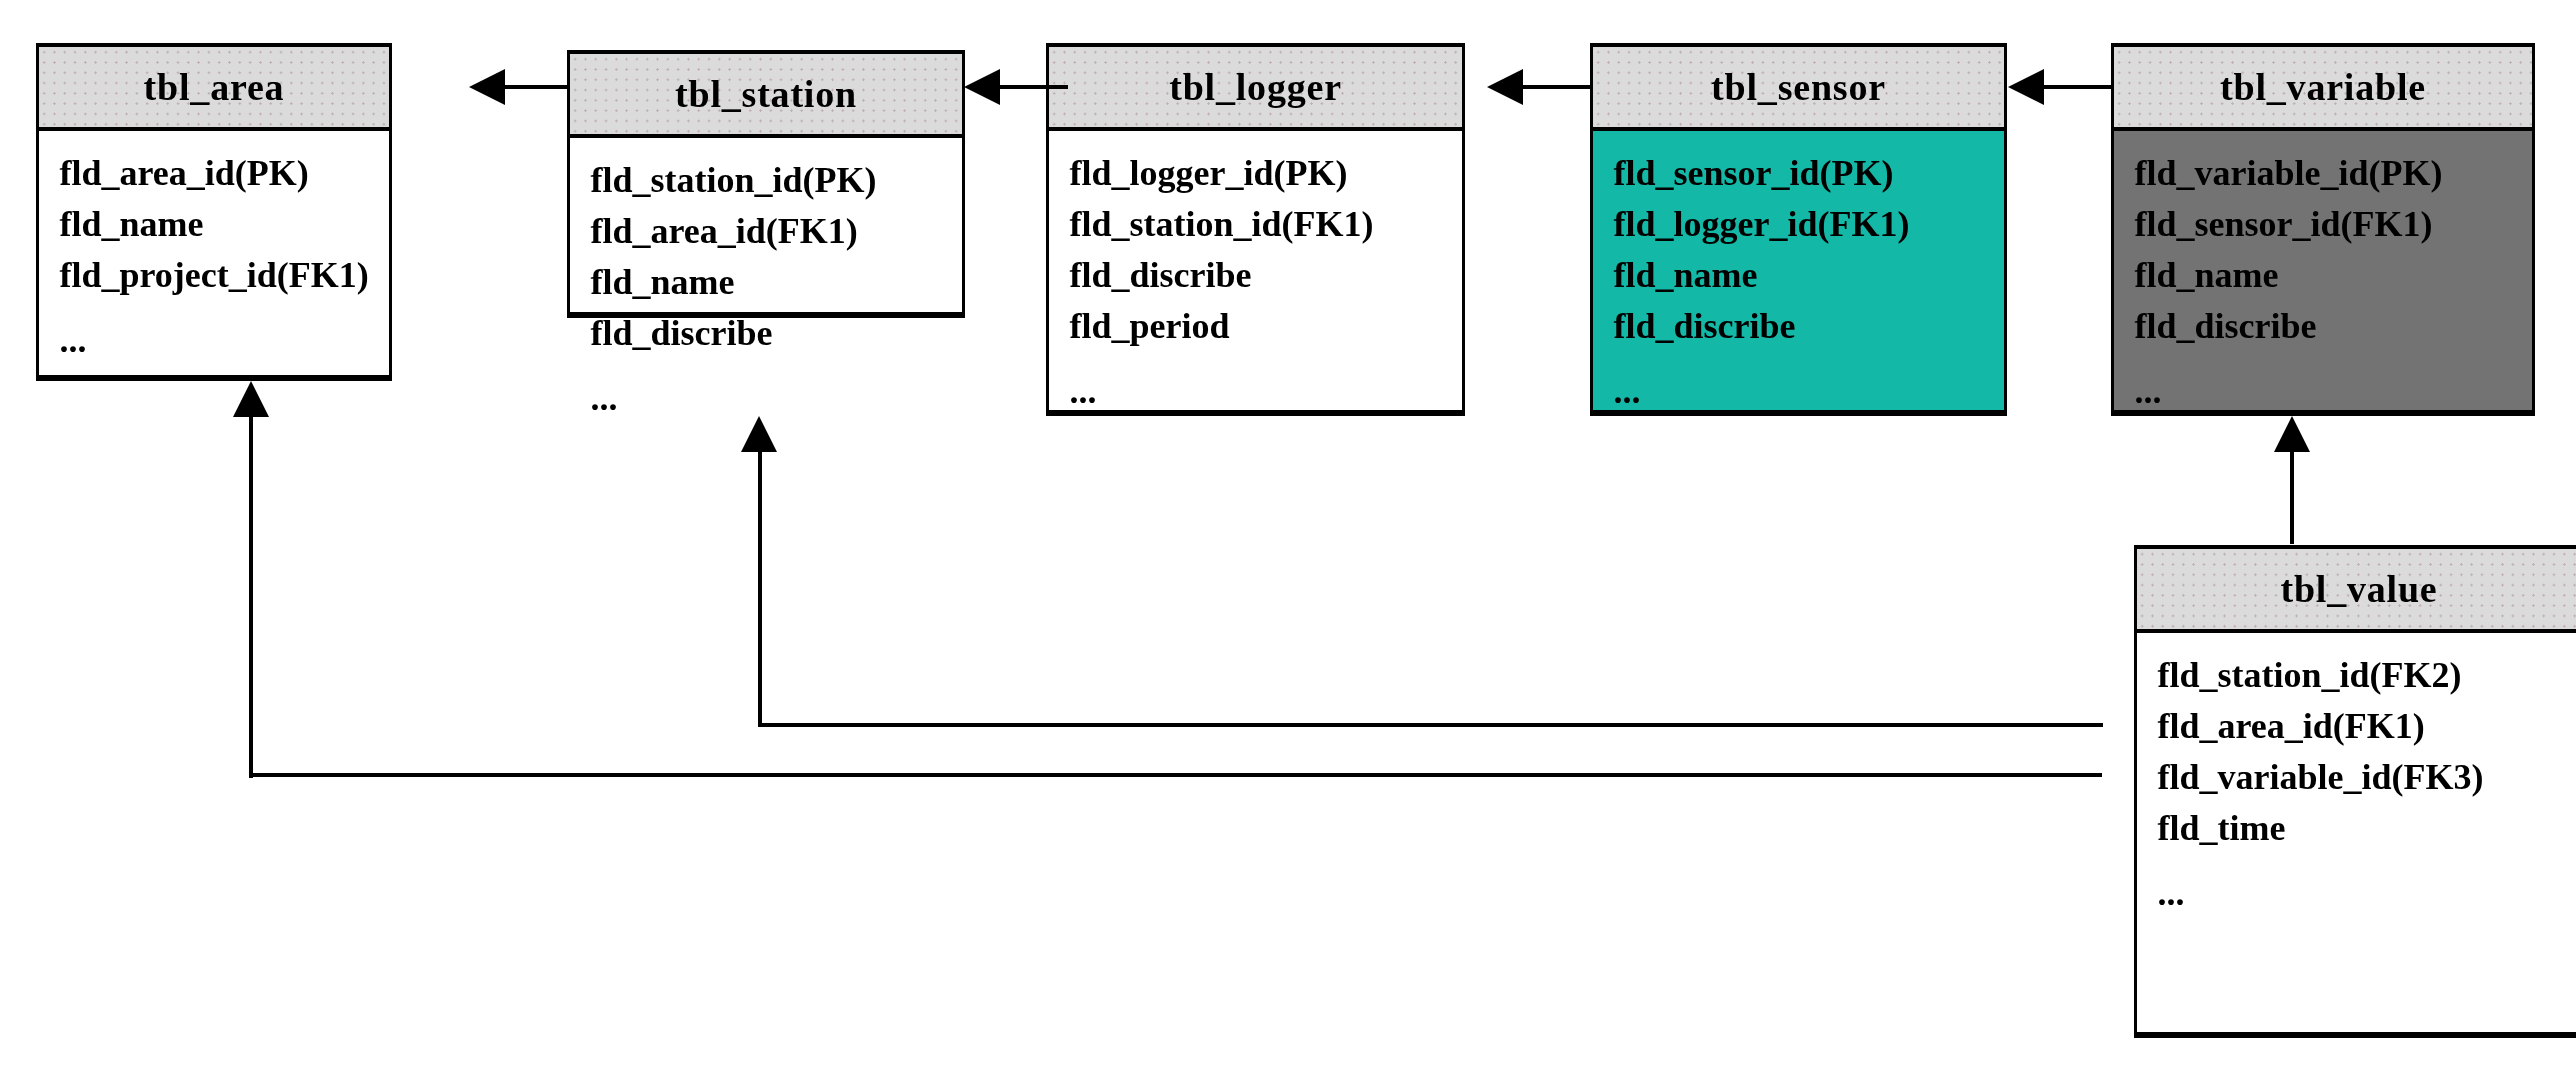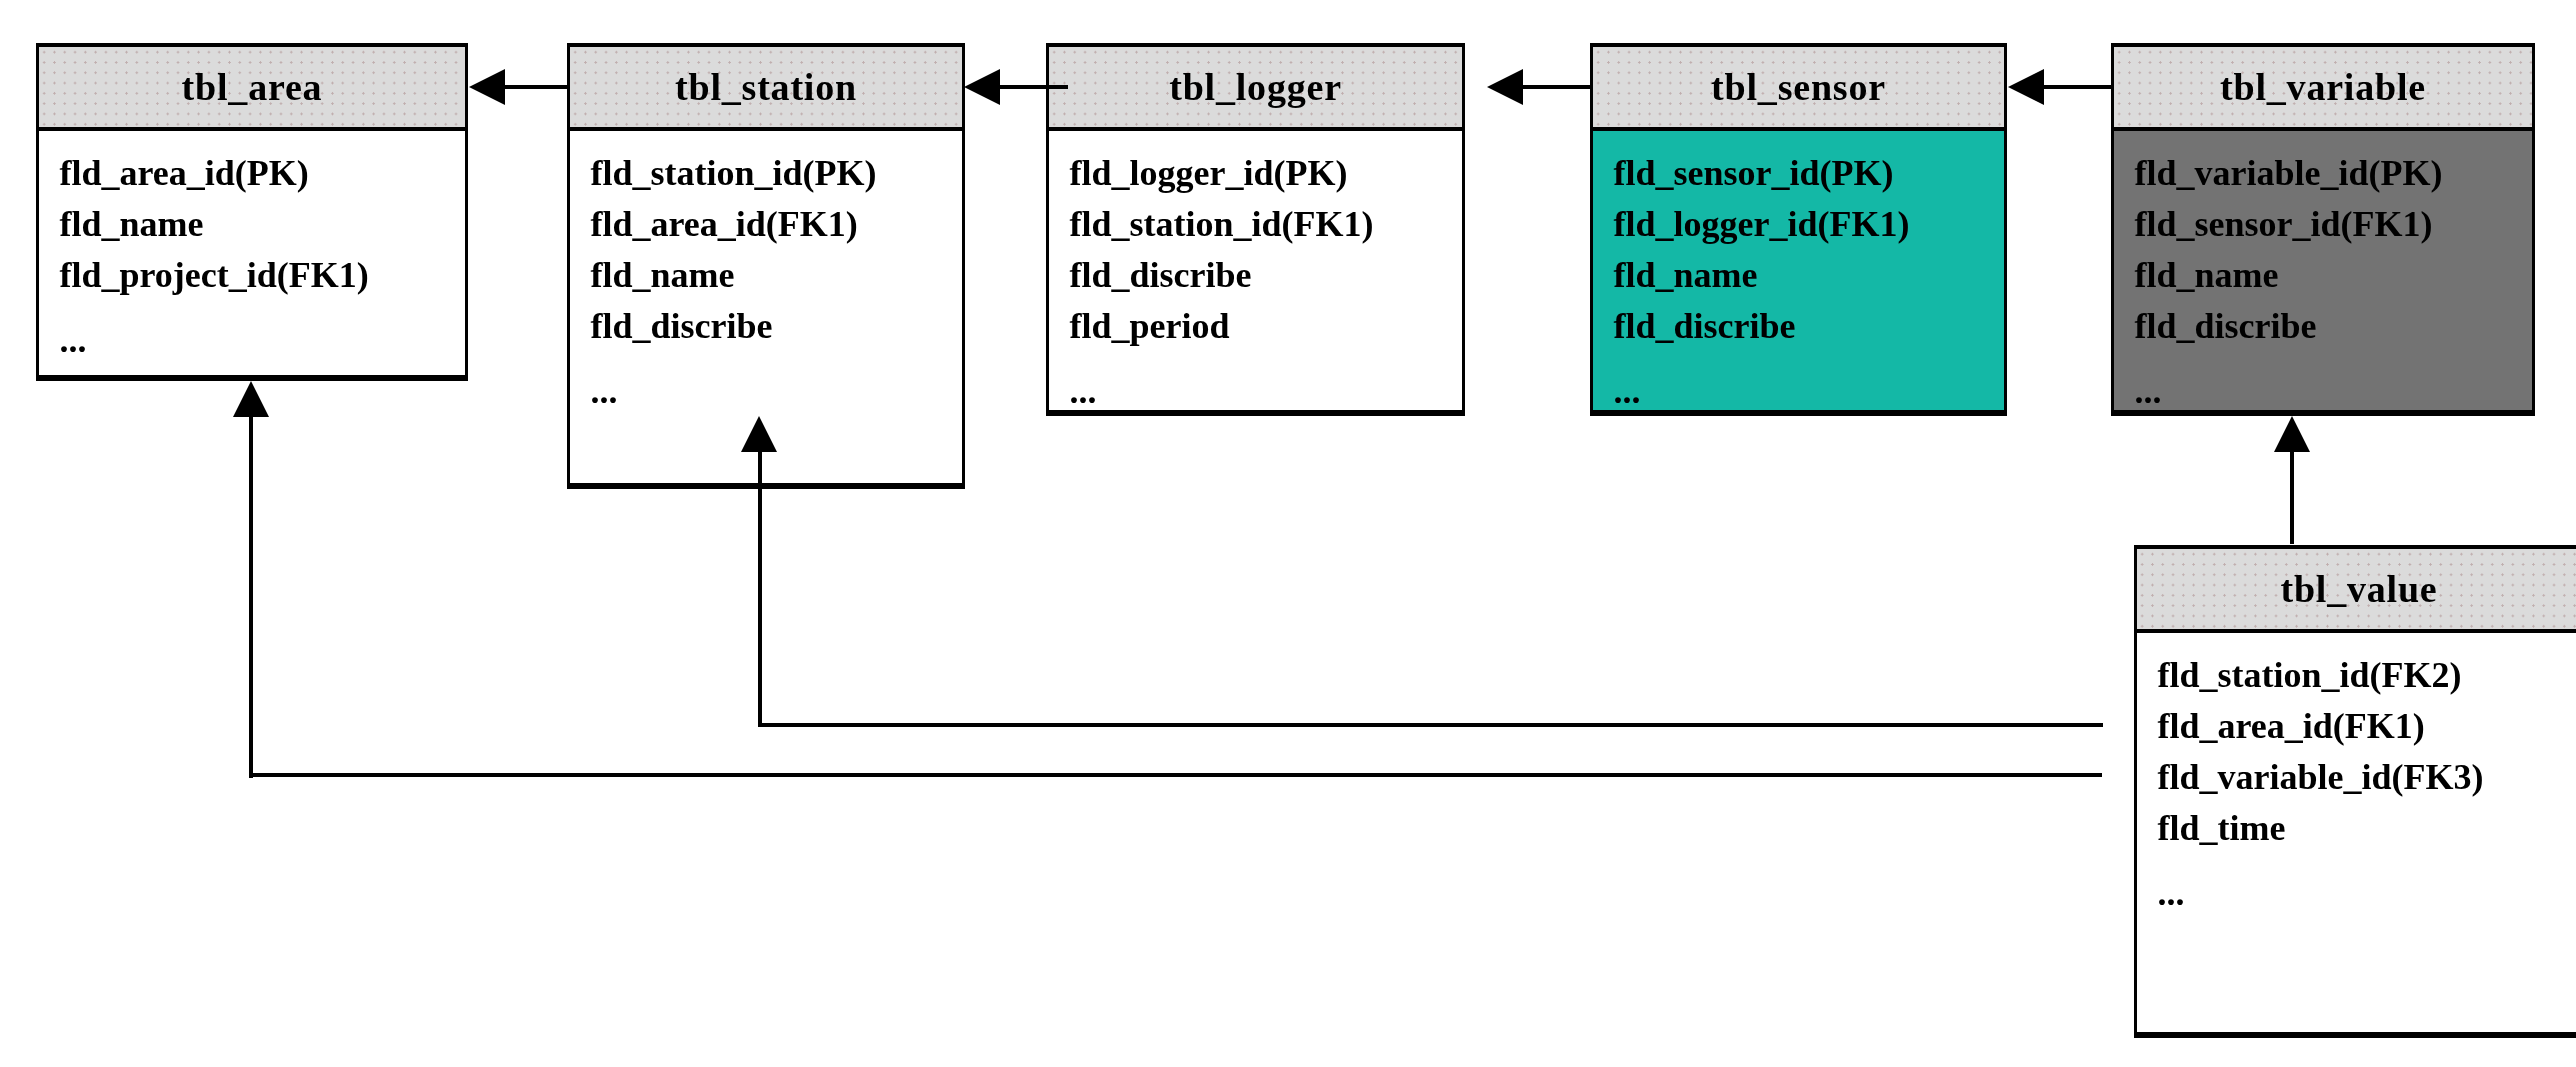--- a/index.html
+++ b/index.html
@@ -50,22 +50,22 @@
     border-bottom:18px solid rgba(0,0,0,0);
     border-right:36px solid #000;
   }
   .arrow-up{
     position:absolute;width:0;height:0;
     border-left:18px solid rgba(0,0,0,0);
     border-right:18px solid rgba(0,0,0,0);
     border-bottom:36px solid #000;
   }
   
-  #t-area    {left:36px;  top:43px;  width:432px; height:338px;}
-  #t-station {left:567px; top:43px;  width:398px; height:446px;}
+  #t-area    {left:36px;  top:43px;  width:356px; height:338px;}
+  #t-station {left:567px; top:50px;  width:398px; height:268px;}
   #t-logger  {left:1046px;top:43px;  width:419px; height:373px;}
   #t-sensor  {left:1590px;top:43px;  width:417px; height:373px;}
   #t-variable{left:2111px;top:43px;  width:424px; height:373px;}
   #t-value   {left:2102px;top:545px; width:450px; height:493px;margin-left:32px;}
 </style>
 </head>
 <body>
 
 <div id="stage">
 

